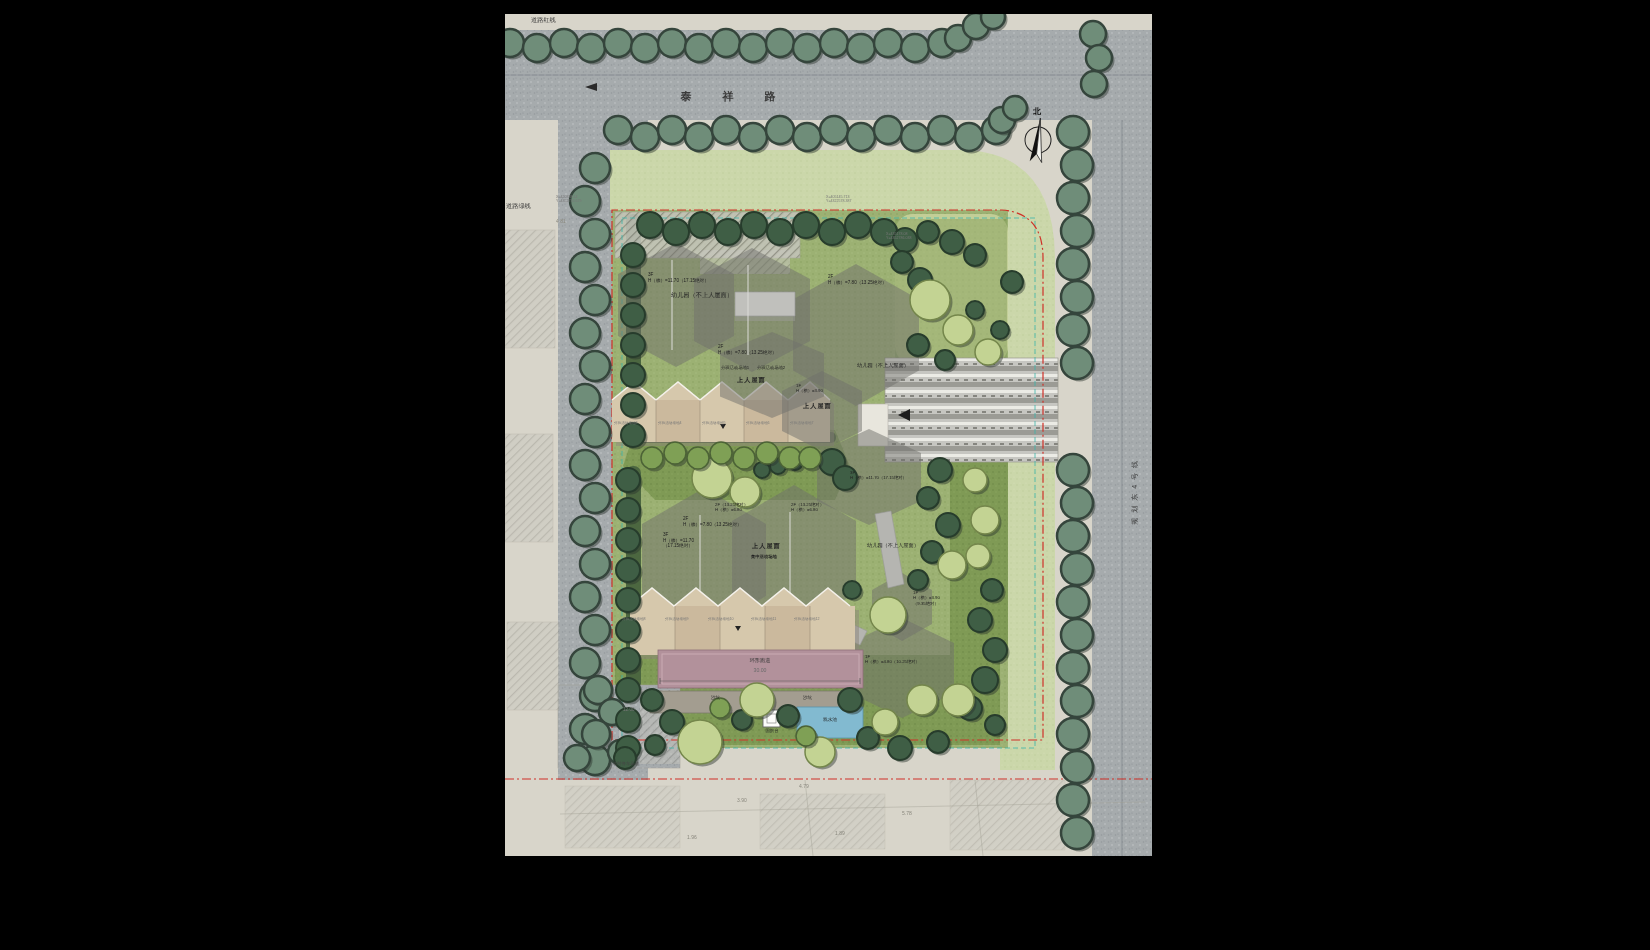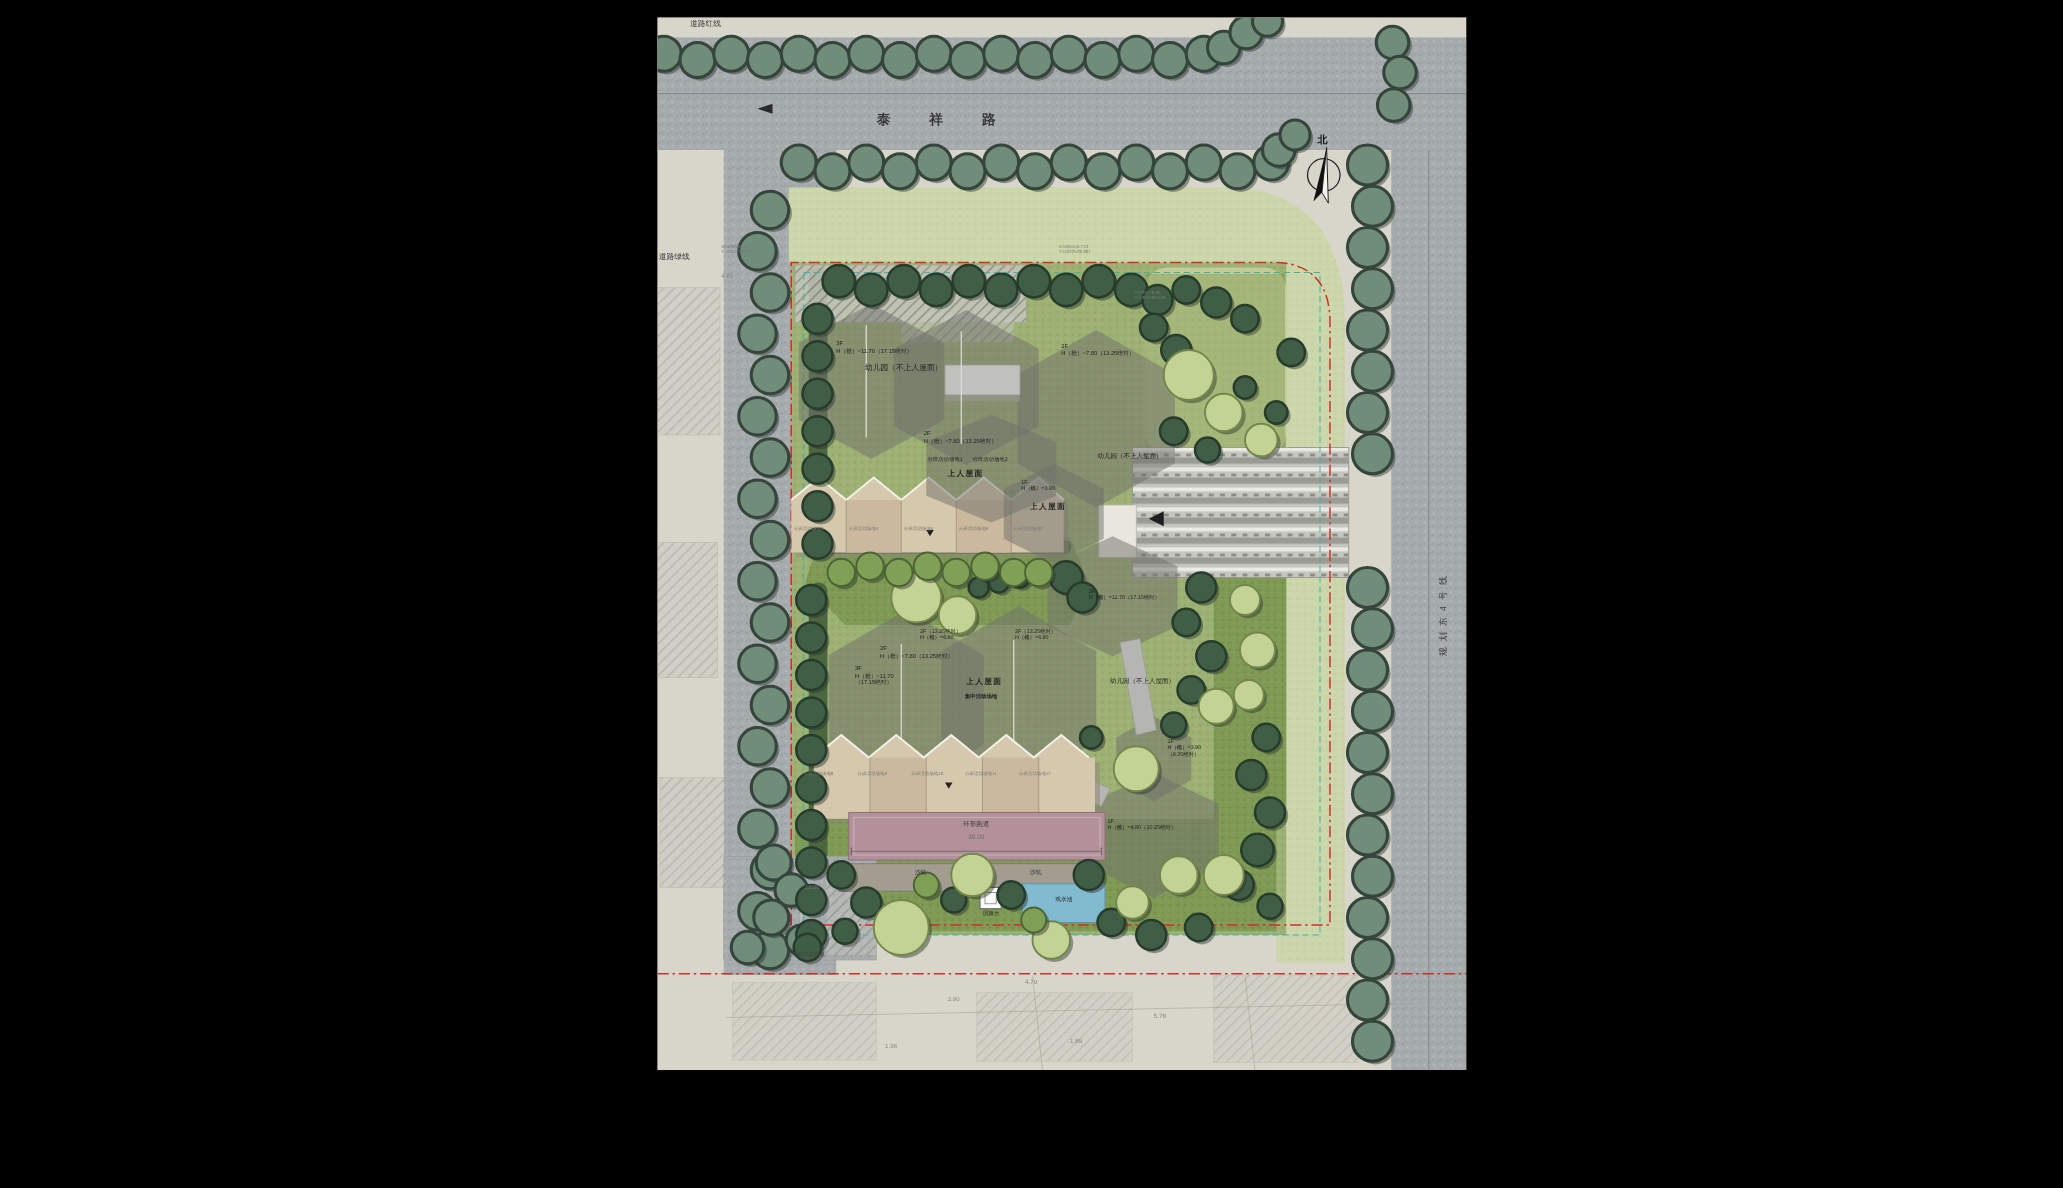--- a/index.html
+++ b/index.html
@@ -1,18 +1,18 @@
 <!DOCTYPE html>
 <html><head>
 <meta charset="utf-8">
 <style>
   html,body{margin:0;padding:0;background:#000;}
   .stage{position:relative;width:1650px;height:950px;background:#000;overflow:hidden;
          font-family:"Liberation Sans","DejaVu Sans",sans-serif;}
-  .plan{position:absolute;left:526px;top:14px;width:647px;height:842px;background:#fef9c3;overflow:hidden;}
+  .plan{position:absolute;left:505px;top:14px;width:647px;height:842px;background:#ffffff;overflow:hidden;}
   .lbl{position:absolute;white-space:nowrap;color:#222;line-height:1.25;z-index:5;}
   .fs35{font-size:3.6px;color:#777;}
   .fs4{font-size:4.3px;}
   .fs45{font-size:4.6px;}
   .fs5{font-size:5.2px;}
   .fs6{font-size:6.2px;}
   .roof{font-weight:bold;letter-spacing:1px;}
   .spot{color:#8a887e;font-size:5px;}
   .coord{font-size:3.6px;color:#777;line-height:1.2;}
   .roadname{font-size:11px;color:#3a3a3a;letter-spacing:14px;font-weight:bold;}

